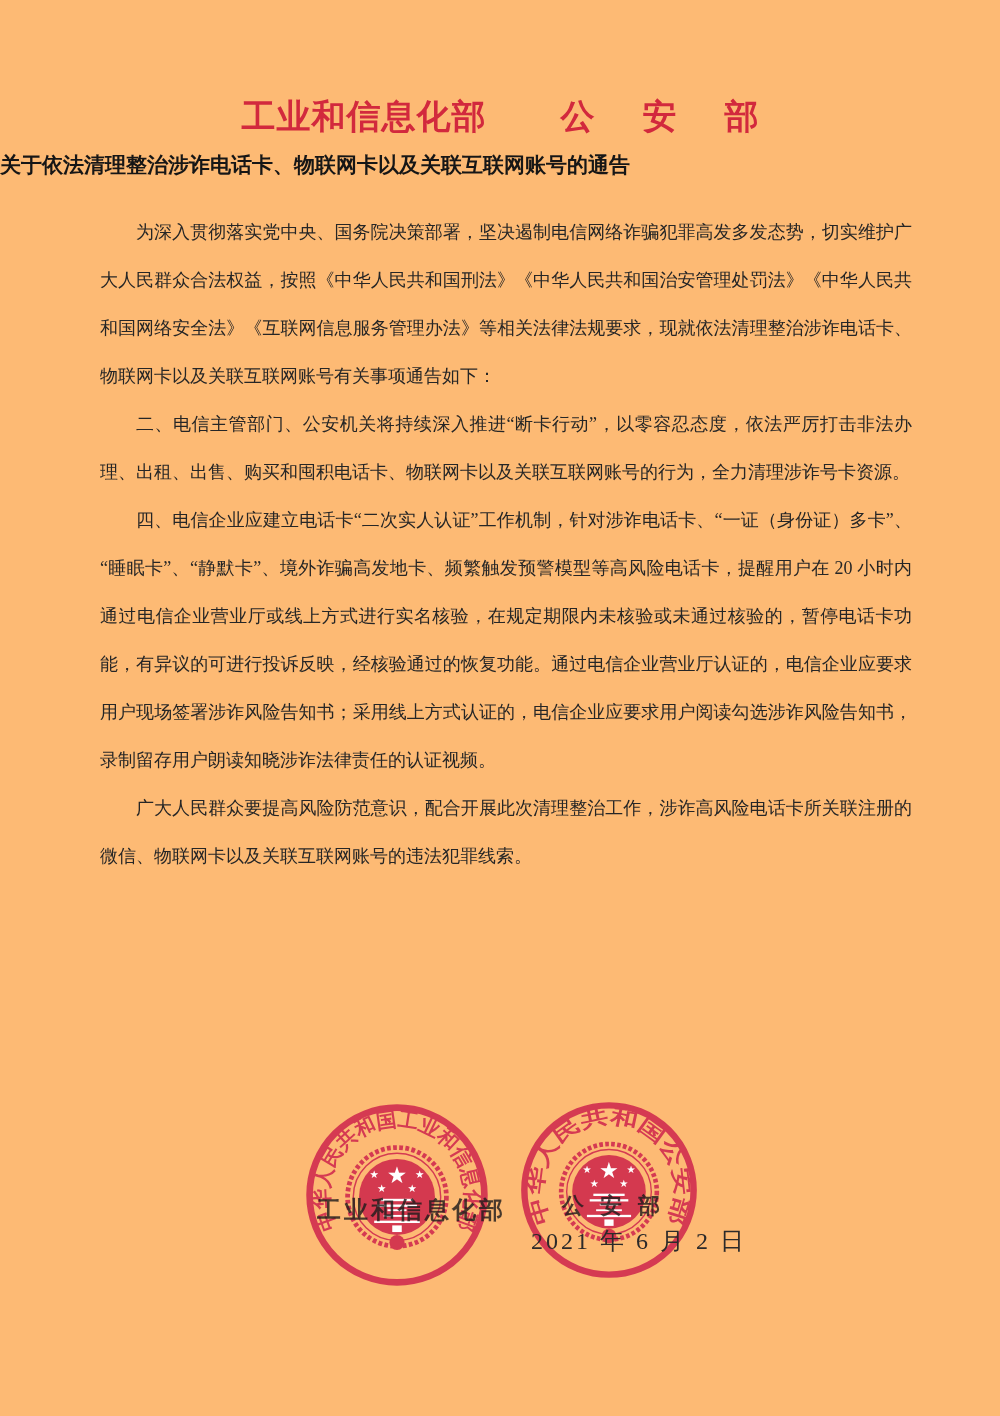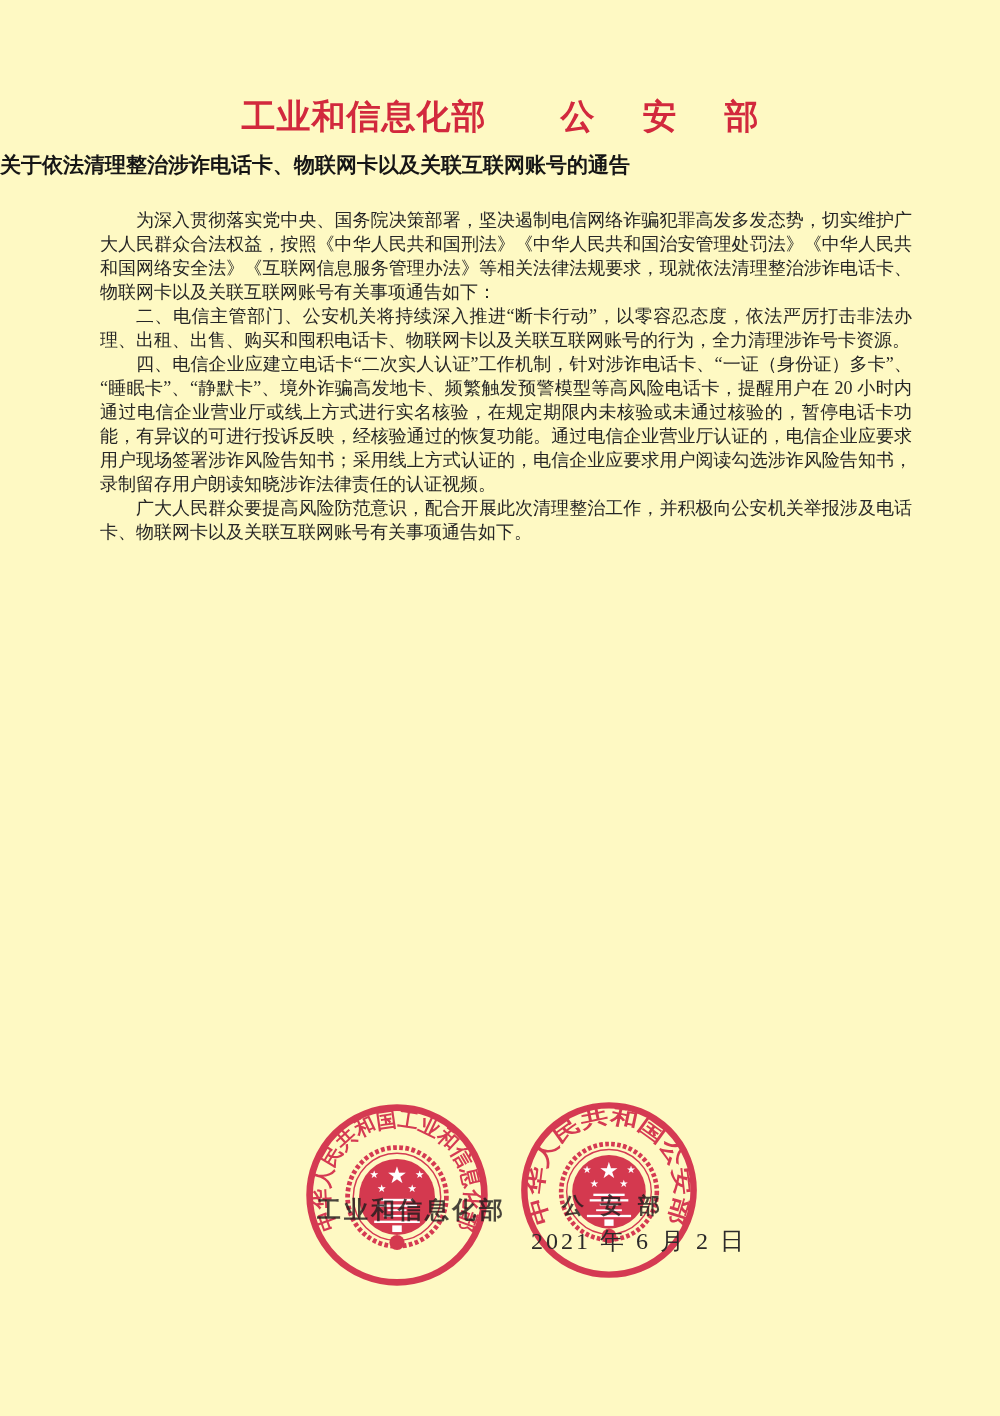--- a/index.html
+++ b/index.html
@@ -1,21 +1,21 @@
 <!DOCTYPE html>
 <html lang="zh"><head>
 <meta charset="utf-8">
 <style>
   html,body { margin:0; padding:0; background:#e9e9e9; }
   .page {
     position: relative;
     width: 1000px;
     height: 1416px;
     margin: 0 auto;
-    background: #fef9c3;
+    background: #fdba74;
     overflow: hidden;
     font-family: "Liberation Serif", "DejaVu Serif", serif;
     color: #222;
   }
   
   .masthead {
     position: absolute;
     top: 94px; left: 0; right: 0;
     display: flex;
     justify-content: center;
@@ -38,21 +38,21 @@
     color: #161616;
   }
 
   
   .doc-body {
     position: absolute;
     top: 208px;
     left: 100px;
     width: 812px;
     font-size: 18px;
-    line-height: 24px;
+    line-height: 48px;
     text-align: justify;
     text-justify: inter-ideograph;
     color: #262626;
   }
   .doc-body p { margin: 0; text-indent: 2em; }
 
   
   .seal {
     position: absolute;
   }
@@ -90,21 +90,21 @@
     <span class="ministry-1">工业和信息化部</span>
     <span class="ministry-2">公安部</span>
   </div>
 
   <div class="doc-title">关于依法清理整治涉诈电话卡、物联网卡以及关联互联网账号的通告</div>
 
   <div class="doc-body">
     <p>为深入贯彻落实党中央、国务院决策部署，坚决遏制电信网络诈骗犯罪高发多发态势，切实维护广大人民群众合法权益，按照《中华人民共和国刑法》《中华人民共和国治安管理处罚法》《中华人民共和国网络安全法》《互联网信息服务管理办法》等相关法律法规要求，现就依法清理整治涉诈电话卡、物联网卡以及关联互联网账号有关事项通告如下：</p>
     <p>二、电信主管部门、公安机关将持续深入推进“断卡行动”，以零容忍态度，依法严厉打击非法办理、出租、出售、购买和囤积电话卡、物联网卡以及关联互联网账号的行为，全力清理涉诈号卡资源。</p>
     <p>四、电信企业应建立电话卡“二次实人认证”工作机制，针对涉诈电话卡、“一证（身份证）多卡”、“睡眠卡”、“静默卡”、境外诈骗高发地卡、频繁触发预警模型等高风险电话卡，提醒用户在 20 小时内通过电信企业营业厅或线上方式进行实名核验，在规定期限内未核验或未通过核验的，暂停电话卡功能，有异议的可进行投诉反映，经核验通过的恢复功能。通过电信企业营业厅认证的，电信企业应要求用户现场签署涉诈风险告知书；采用线上方式认证的，电信企业应要求用户阅读勾选涉诈风险告知书，录制留存用户朗读知晓涉诈法律责任的认证视频。</p>
-    <p>广大人民群众要提高风险防范意识，配合开展此次清理整治工作，并积极向公安机关举报涉及电话卡、物联网卡以及关联互联网账号有关事项通告如下。</p>
+    <p>广大人民群众要提高风险防范意识，配合开展此次清理整治工作，涉诈高风险电话卡所关联注册的微信、物联网卡以及关联互联网账号的违法犯罪线索。</p>
   </div>
 
   <div class="seal seal-miit">
     <svg viewBox="0 0 200 200">
       <circle cx="100" cy="100" r="92" fill="none" stroke="#d53a52" stroke-width="7"></circle>
       <path id="arc-miit" d="M 37.7,136 A 72,72 0 1 1 162.3,136" fill="none"></path>
       <text font-size="22" font-weight="bold" fill="#d53a52">
         <textPath href="#arc-miit" startOffset="2" textLength="298" lengthAdjust="spacingAndGlyphs">中华人民共和国工业和信息化部</textPath>
       </text>
       <g>

